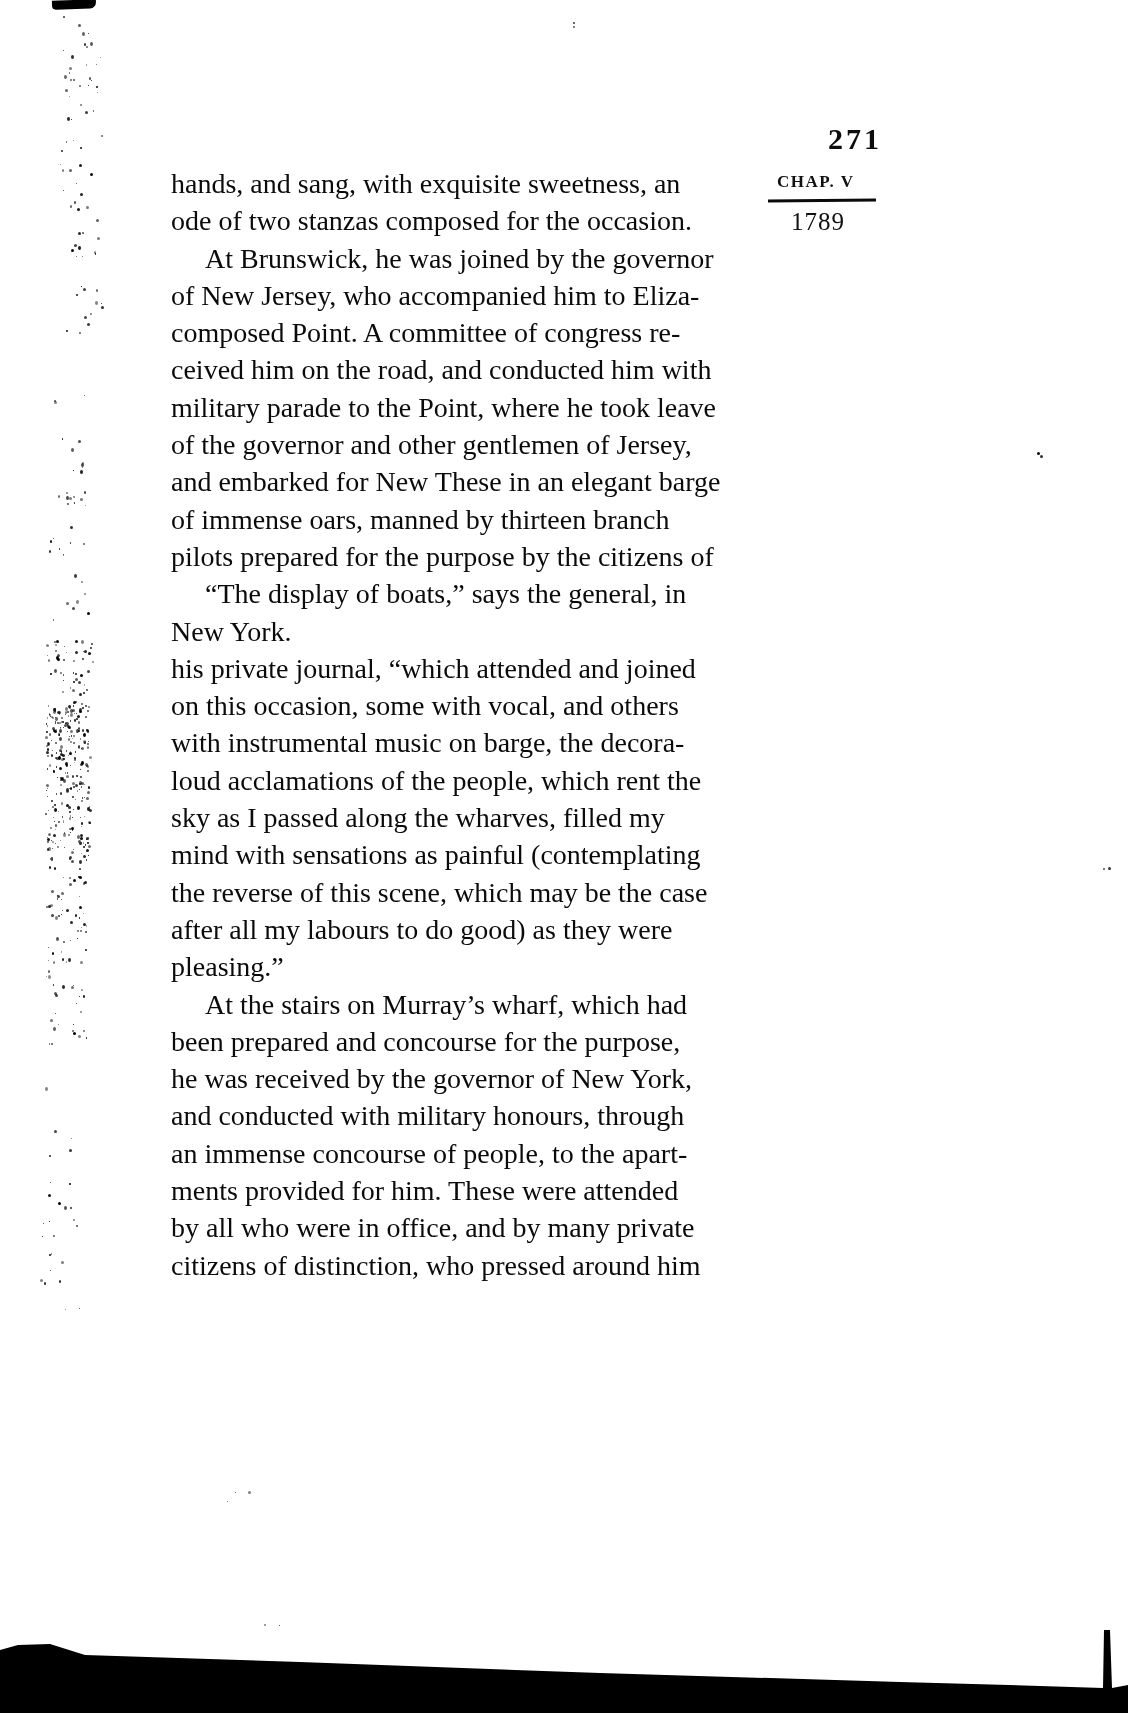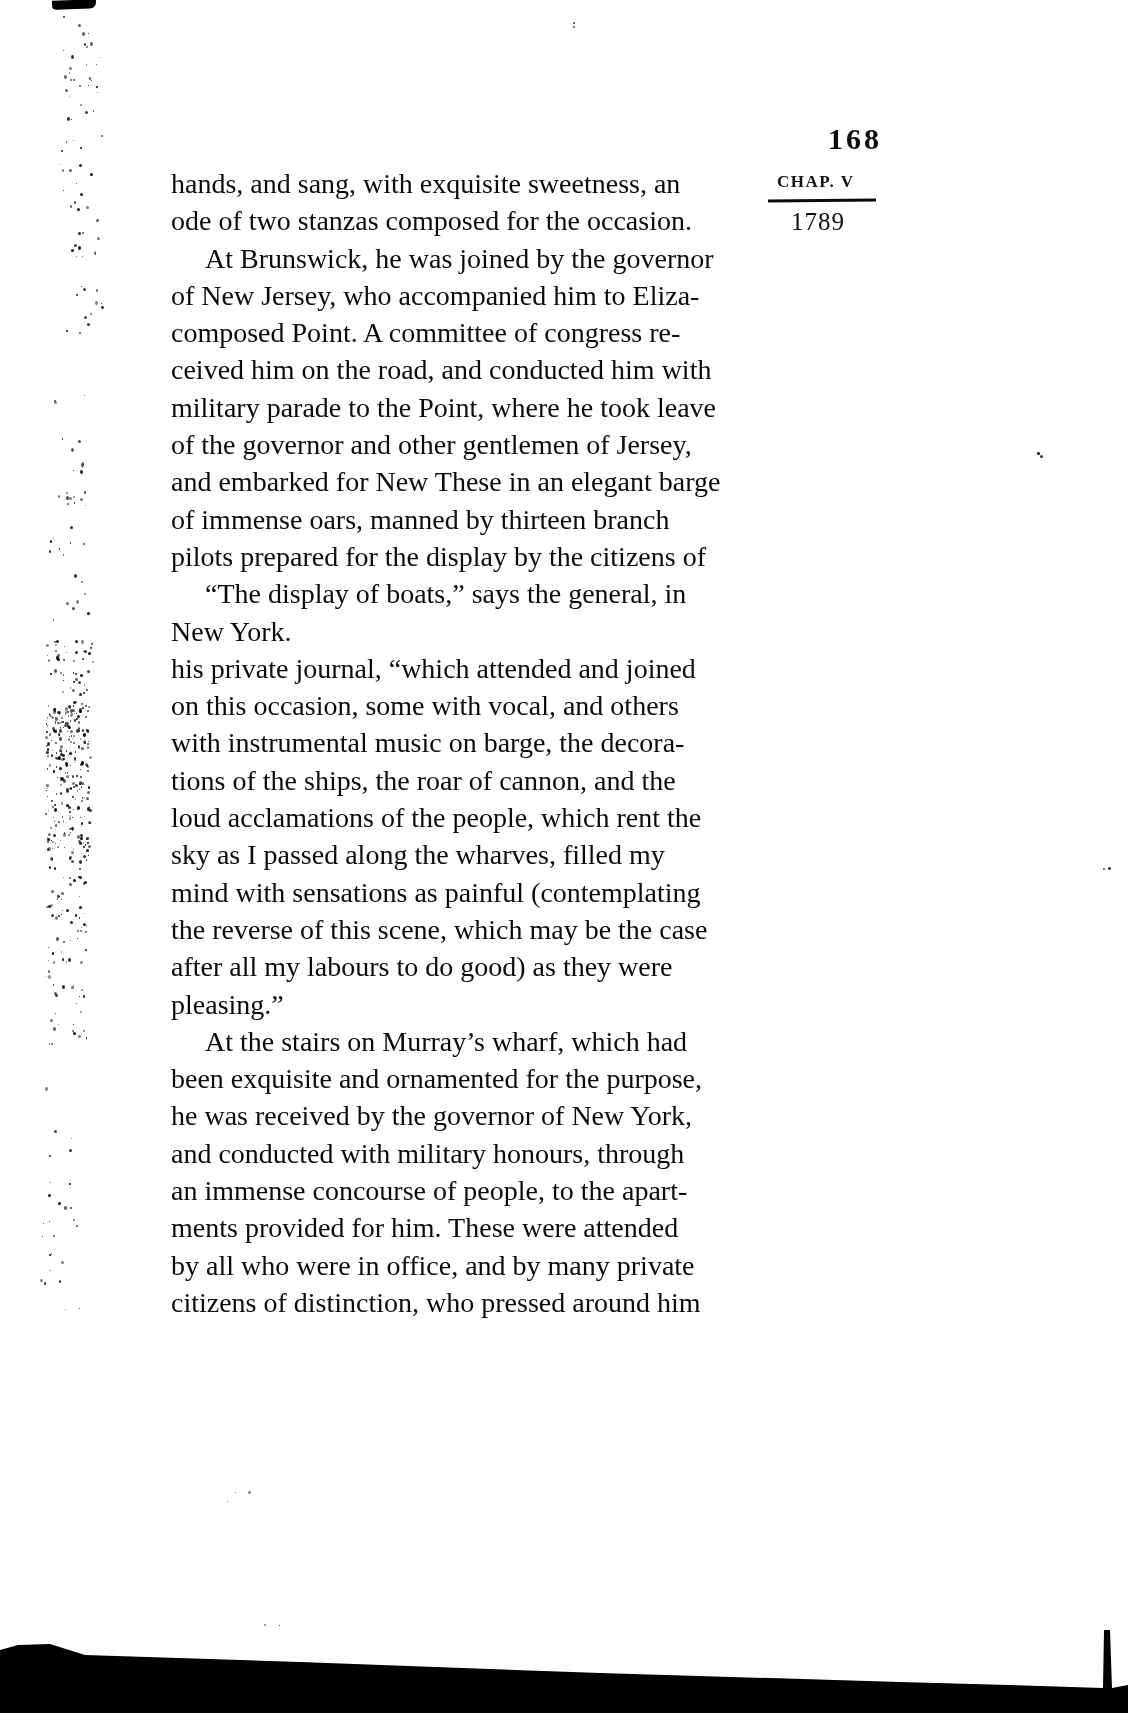--- a/index.html
+++ b/index.html
@@ -66,54 +66,53 @@
       1103px 60px, 1104px 2px, 1110px 2px, 1112px 60px,
       1128px 57px, 1128px 85px, 0px 85px);
   }
 </style>
 </head>
 <body>
 
 <div class="page">
 
 
-  <div class="page-number">168</div>
+  <div class="page-number">271</div>
 
   <div class="margin-note">
     <div class="margin-chap">CHAP. V</div>
     <div class="margin-rule"></div>
     <div class="margin-year">1789</div>
   </div>
 
   <div class="text-column" id="text-column">
       <div class="line" style="word-spacing: 0px;">hands, and sang, with exquisite sweetness, an</div>
       <div class="line">ode of two stanzas composed for the occasion.</div>
       <div class="line indent" style="word-spacing: 0px;">At Brunswick, he was joined by the governor</div>
       <div class="line" style="word-spacing: 0px;">of New Jersey, who accompanied him to Eliza-</div>
       <div class="line" style="word-spacing: 0px;">composed Point.  A committee of congress re-</div>
       <div class="line" style="word-spacing: 0px;">ceived him on the road, and conducted him with</div>
       <div class="line" style="word-spacing: 0px;">military parade to the Point, where he took leave</div>
       <div class="line" style="word-spacing: 0px;">of the governor and other gentlemen of Jersey,</div>
       <div class="line" style="word-spacing: 0px;">and embarked for New These in an elegant barge</div>
       <div class="line" style="word-spacing: 0px;">of immense oars, manned by thirteen branch</div>
-      <div class="line" style="word-spacing: 0px;">pilots prepared for the display by the citizens of</div>
+      <div class="line" style="word-spacing: 0px;">pilots prepared for the purpose by the citizens of</div>
       <div class="line indent" style="word-spacing: 0px;">“The display of boats,” says the general, in</div>
       <div class="line">New York.</div>
       <div class="line" style="word-spacing: 0px;">his private journal, “which attended and joined</div>
       <div class="line" style="word-spacing: 0px;">on this occasion, some with vocal, and others</div>
       <div class="line" style="word-spacing: 0px;">with instrumental music on barge, the decora-</div>
-      <div class="line" style="word-spacing: 0px;">tions of the ships, the roar of cannon, and the</div>
       <div class="line" style="word-spacing: 0px;">loud acclamations of the people, which rent the</div>
       <div class="line" style="word-spacing: 0px;">sky as I passed along the wharves, filled my</div>
       <div class="line" style="word-spacing: 0px;">mind with sensations as painful (contemplating</div>
       <div class="line" style="word-spacing: 0px;">the reverse of this scene, which may be the case</div>
       <div class="line" style="word-spacing: 0px;">after all my labours to do good) as they were</div>
       <div class="line">pleasing.”</div>
       <div class="line indent" style="word-spacing: 0px;">At the stairs on Murray’s wharf, which had</div>
-      <div class="line" style="word-spacing: 0px;">been exquisite and ornamented for the purpose,</div>
+      <div class="line" style="word-spacing: 0px;">been prepared and concourse for the purpose,</div>
       <div class="line" style="word-spacing: 0px;">he was received by the governor of New York,</div>
       <div class="line" style="word-spacing: 0px;">and conducted with military honours, through</div>
       <div class="line" style="word-spacing: 0px;">an immense concourse of people, to the apart-</div>
       <div class="line" style="word-spacing: 0px;">ments provided for him.  These were attended</div>
       <div class="line" style="word-spacing: 0px;">by all who were in office, and by many private</div>
       <div class="line">citizens of distinction, who pressed around him</div>
     </div>
 
   <div class="top-smudge"></div>
   <div class="noise-layer" id="noise-layer">

